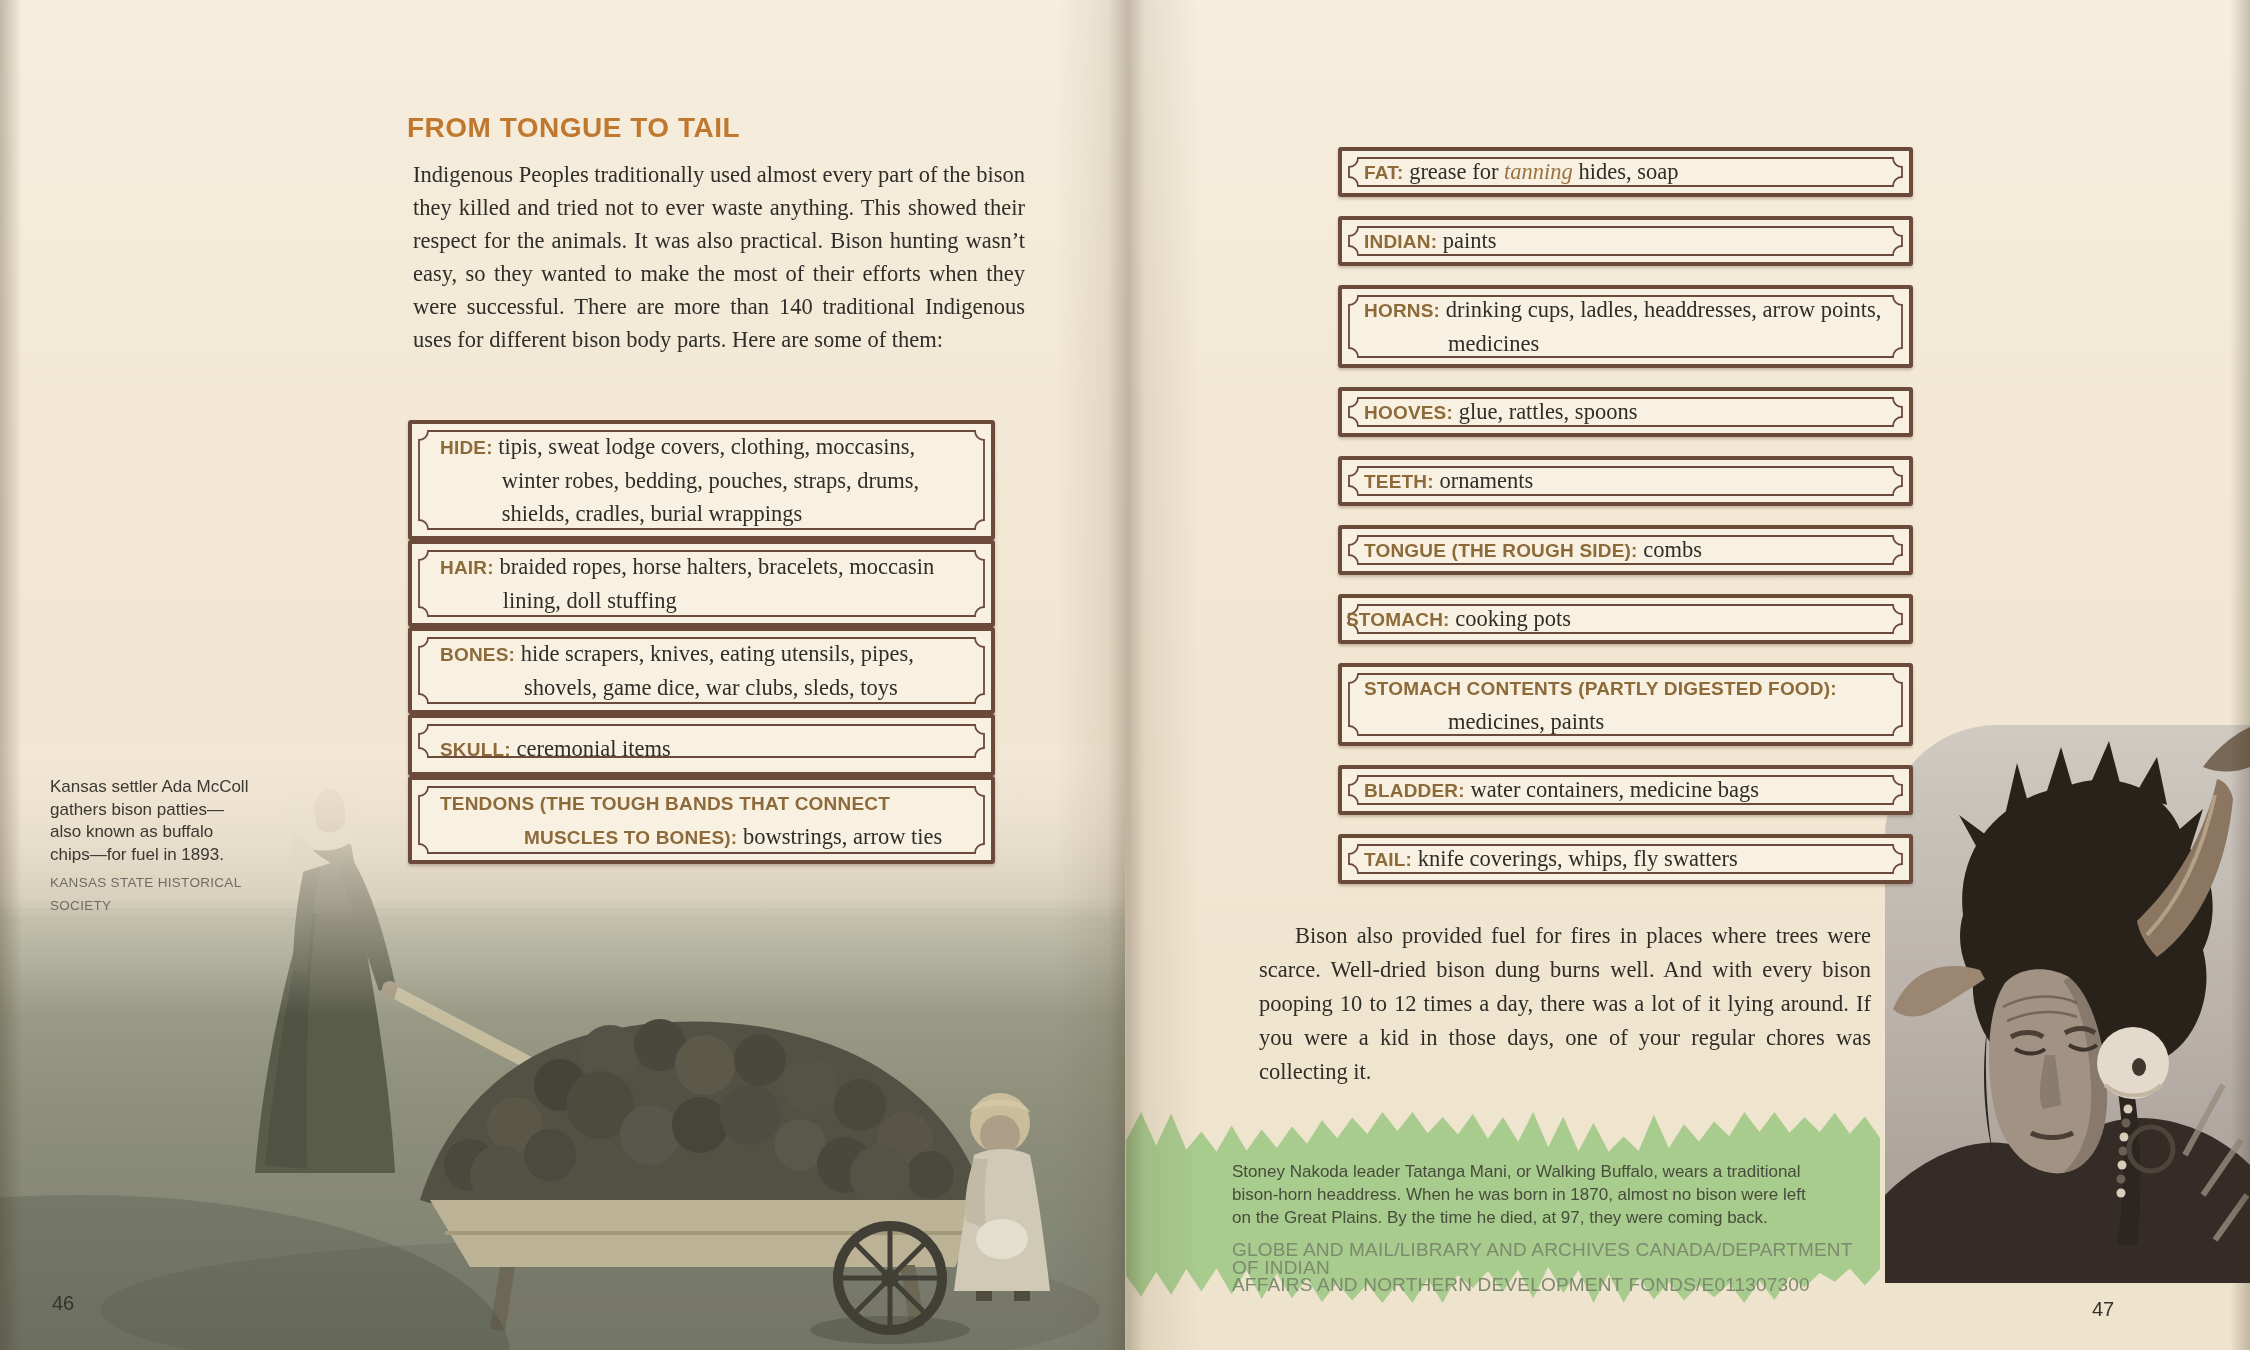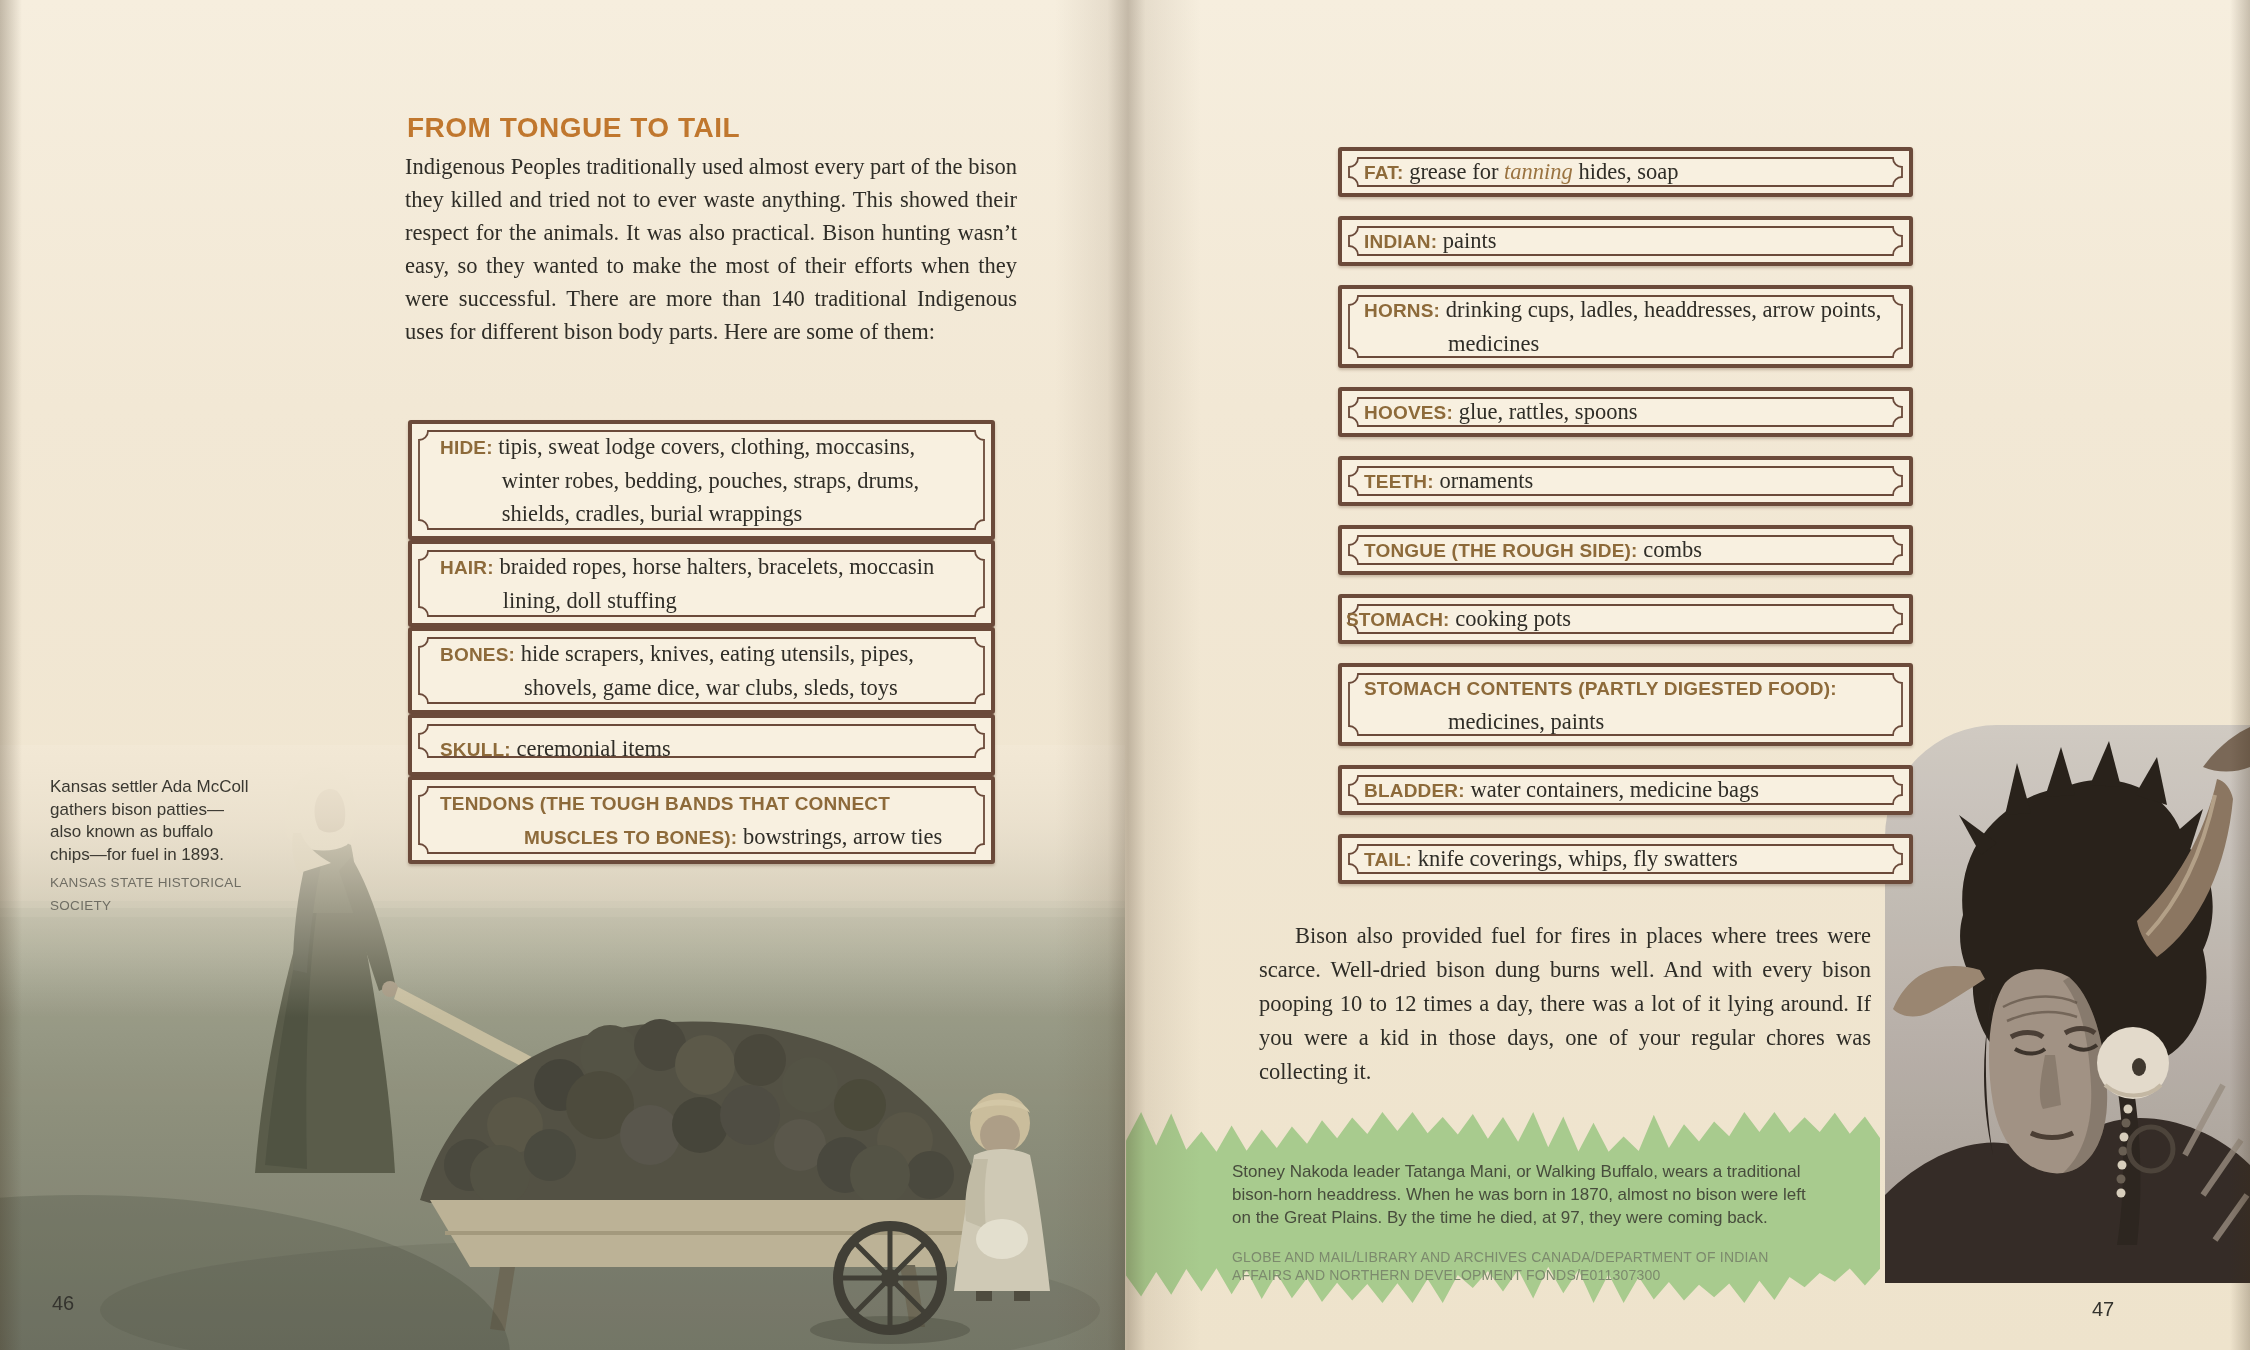--- a/index.html
+++ b/index.html
@@ -6,21 +6,21 @@
     --title-accent:#c0772e; --box-label:#8d6a3a; --box-border:#6b4a3a;
     --vocab-term:#9a7340; --grass-green:#a8cb8e; --page-background:#f2e8d5;
   }
   html,body{margin:0;padding:0;background:#d8cdb8;}
   .spread{position:relative;width:2250px;height:1350px;overflow:hidden;
     background:linear-gradient(180deg,#f6eede 0%,#f2e8d5 30%,#eee3cc 100%);
     font-family:"Liberation Sans",sans-serif;}
   
   .heading{position:absolute;left:407px;top:112px;margin:0;z-index:3;
     font-size:28px;font-weight:bold;letter-spacing:.5px;color:var(--title-accent);}
-  .intro{position:absolute;left:405px;top:150px;width:612px;margin:0;z-index:3;
+  .intro{position:absolute;left:405px;top:150px;width:612px;margin:8px;z-index:3;
     font-family:"Liberation Serif",serif;font-size:22.5px;line-height:33px;
     color:#2f2d27;text-align:justify;}
   .body-right{position:absolute;left:1243px;top:903px;width:612px;margin:16px;z-index:3;
     font-family:"Liberation Serif",serif;font-size:22.5px;line-height:34px;
     color:#2f2d27;text-align:justify;text-indent:36px;}
   
   .boxcol{position:absolute;display:flex;flex-direction:column;z-index:3;}
   #boxes-left{left:408px;top:420px;width:587px;}
   #boxes-right{left:1338px;top:147px;width:575px;gap:19px;}
   .part-box{position:relative;background:#f8f0e0;border:4px solid var(--box-border);
@@ -36,21 +36,21 @@
   .photo-left{position:absolute;left:0;top:745px;width:1125px;height:605px;z-index:1;}
   .photo-left::after{content:"";position:absolute;inset:0;pointer-events:none;
     background:linear-gradient(180deg,#f2e8d5 0%,rgba(242,232,213,.8) 12%,rgba(242,232,213,0) 45%);}
   .caption-left{position:absolute;left:50px;top:776px;width:250px;z-index:4;
     font-size:17px;line-height:22.5px;color:#3a3831;}
   .caption-left .credit{margin-top:6px;font-size:13.5px;letter-spacing:.3px;color:#6f6d63;}
   
   .grass{position:absolute;left:1126px;top:1110px;width:754px;height:195px;z-index:2;}
   .grass-caption{position:absolute;left:106px;top:50px;width:630px;
     font-size:17px;line-height:23px;color:#474c3c;}
-  .grass-caption .credit{margin-top:20px;font-size:14px;line-height:17.5px;
+  .grass-caption .credit{margin-top:12px;font-size:19px;line-height:17.5px;
     letter-spacing:.2px;color:#7c8a6d;}
   
   .photo-right{position:absolute;left:1885px;top:725px;width:365px;height:558px;
     border-top-left-radius:112px;overflow:hidden;z-index:2;box-shadow:0 0 0 0 transparent;}
   
   .gutter{position:absolute;left:1055px;top:0;width:146px;height:1350px;z-index:5;pointer-events:none;
     background:linear-gradient(90deg,rgba(92,70,45,0) 0%,rgba(92,70,45,.10) 36%,rgba(66,48,28,.28) 50%,rgba(92,70,45,.10) 62%,rgba(92,70,45,0) 100%);}
   .edge-l{position:absolute;left:0;top:0;width:22px;height:1350px;z-index:6;pointer-events:none;
     background:linear-gradient(90deg,rgba(60,45,25,.28),rgba(60,45,25,0));}
   .edge-r{position:absolute;right:0;top:0;width:20px;height:1350px;z-index:6;pointer-events:none;

